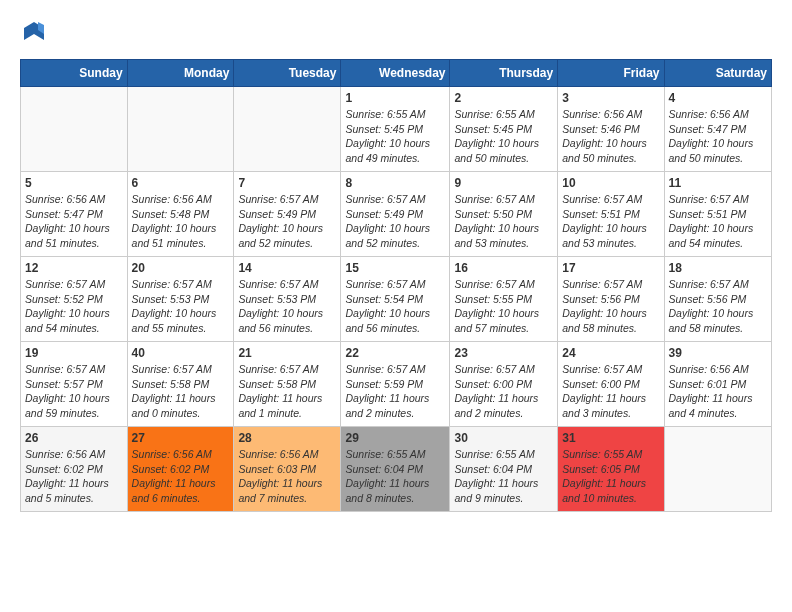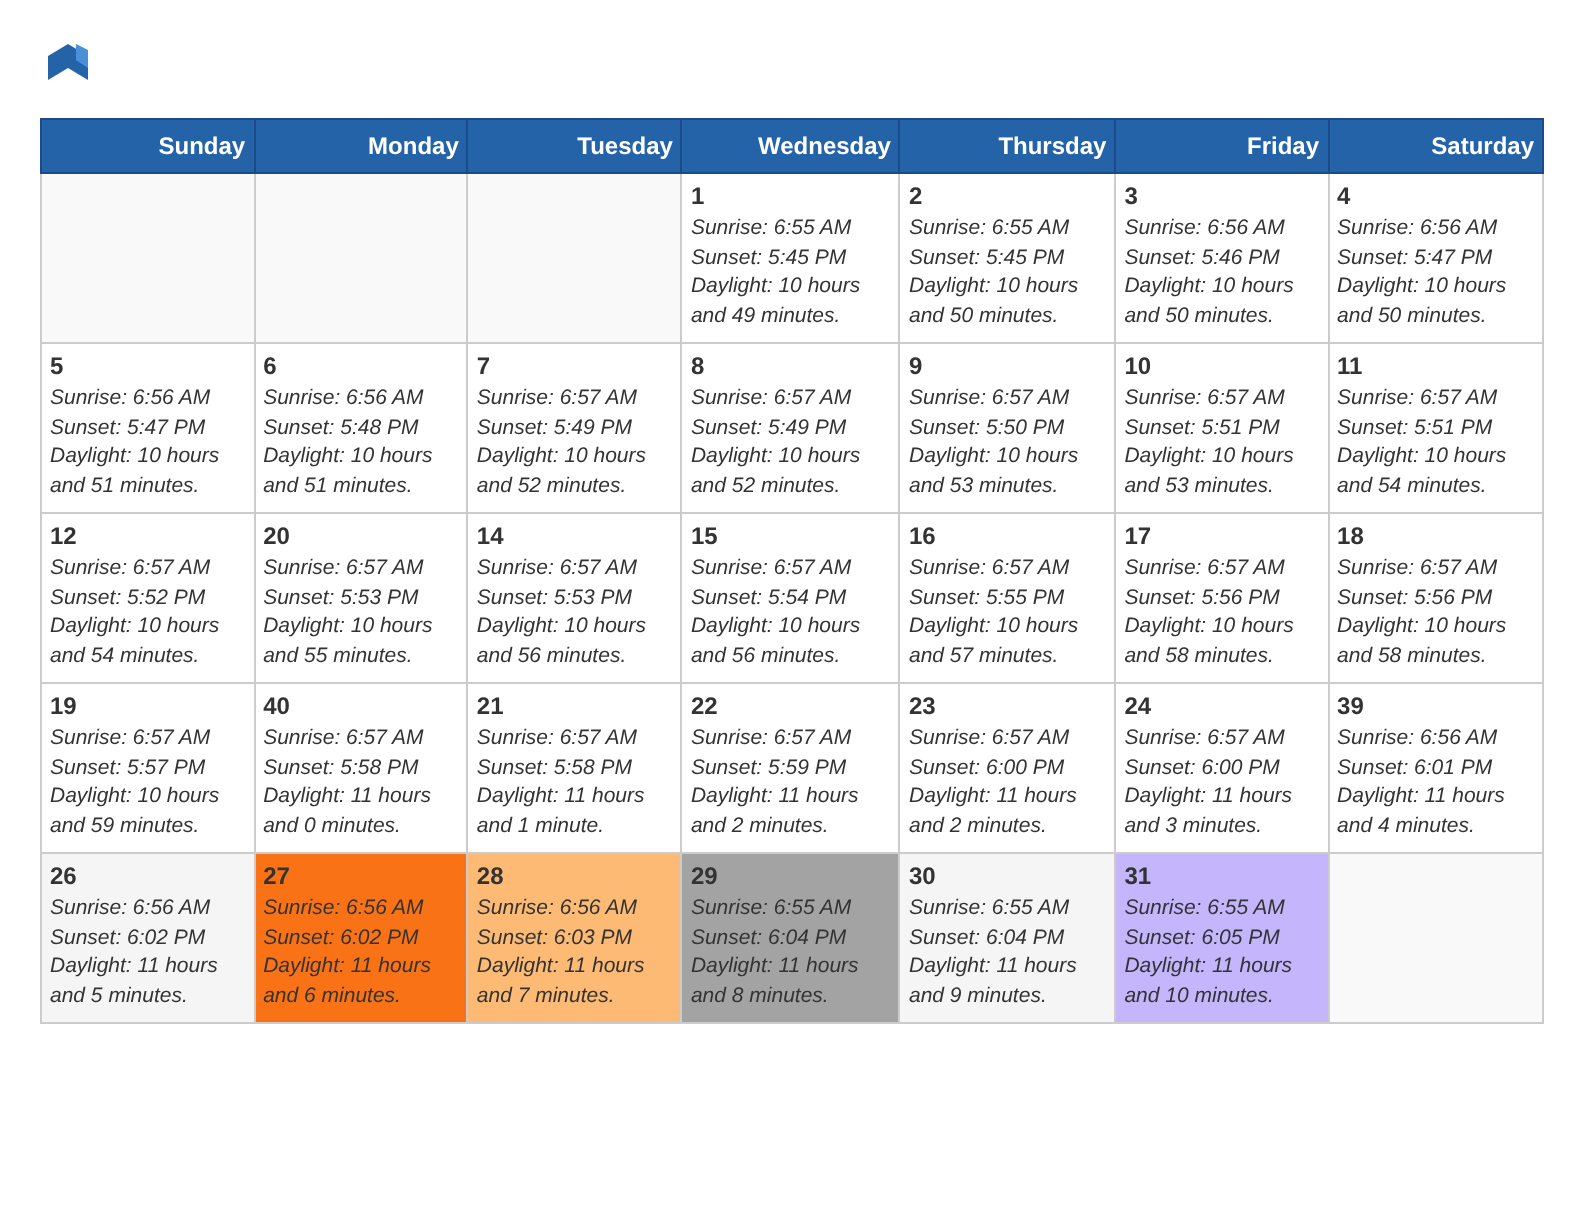--- a/index.html
+++ b/index.html
@@ -340,21 +340,21 @@
 Daylight: 11 hours
 and 8 minutes.</div>
         </td>
         <td style="background: rgb(245, 245, 245); margin-top: 28px;">
           <span class="day-num">30</span>
           <div class="day-info" style="white-space: pre-line;">Sunrise: 6:55 AM
 Sunset: 6:04 PM
 Daylight: 11 hours
 and 9 minutes.</div>
         </td>
-        <td style="background: #c4b5fd;">
+        <td style="background: #ef4444;">
           <span class="day-num">31</span>
           <div class="day-info" style="white-space: pre-line;">Sunrise: 6:55 AM
 Sunset: 6:05 PM
 Daylight: 11 hours
 and 10 minutes.</div>
         </td>
         <td class="empty-cell"></td>
       </tr>
     </tbody>
 </table>

